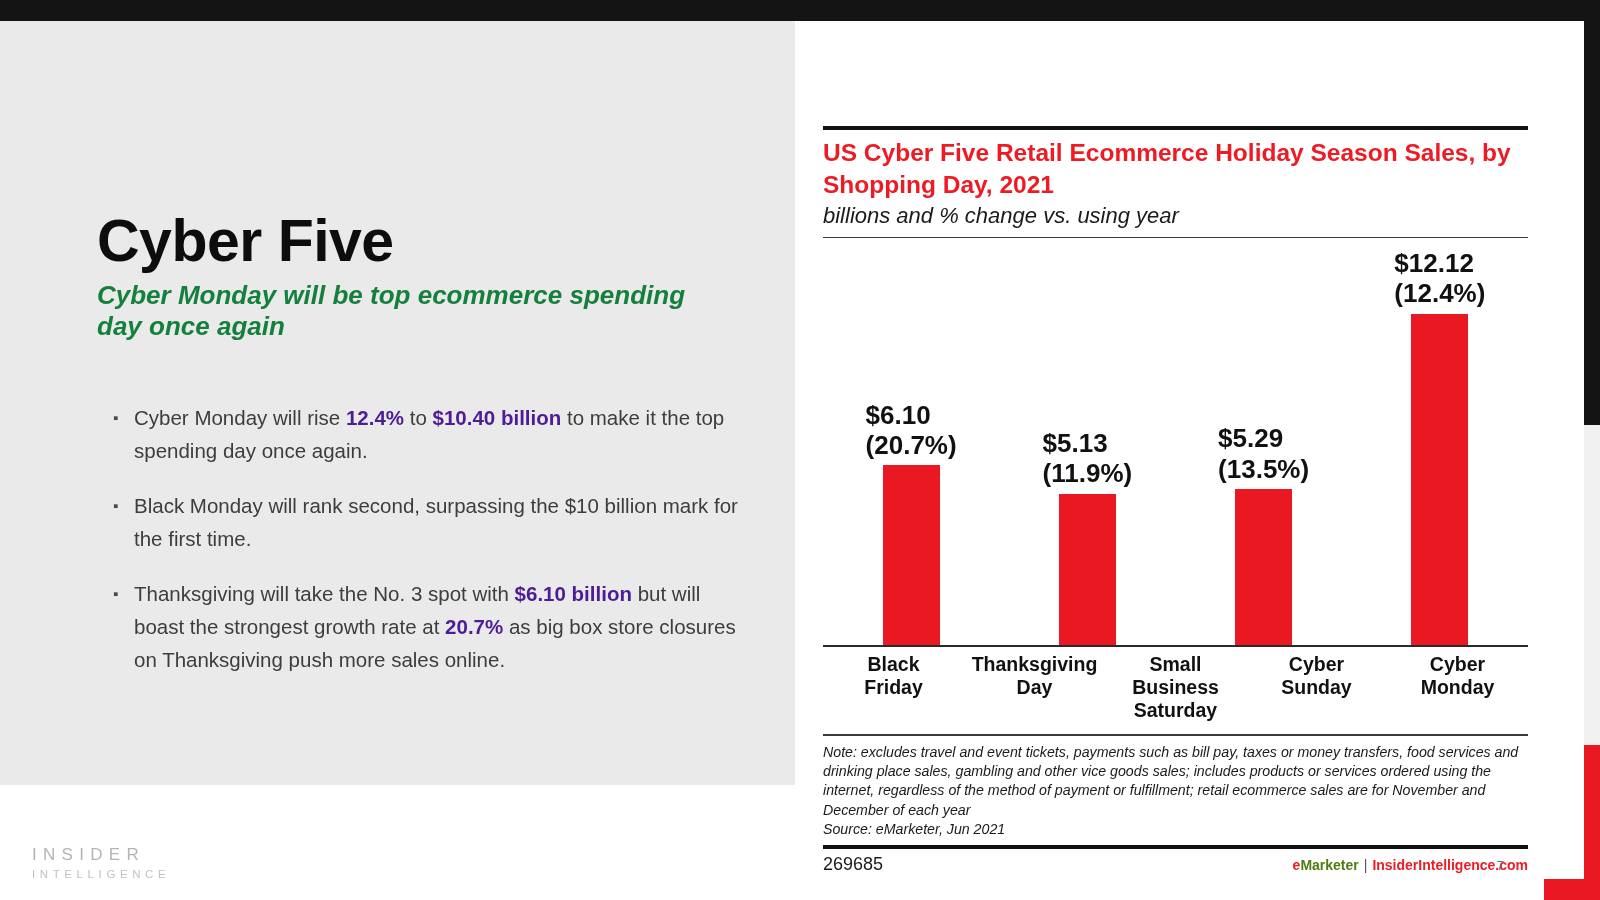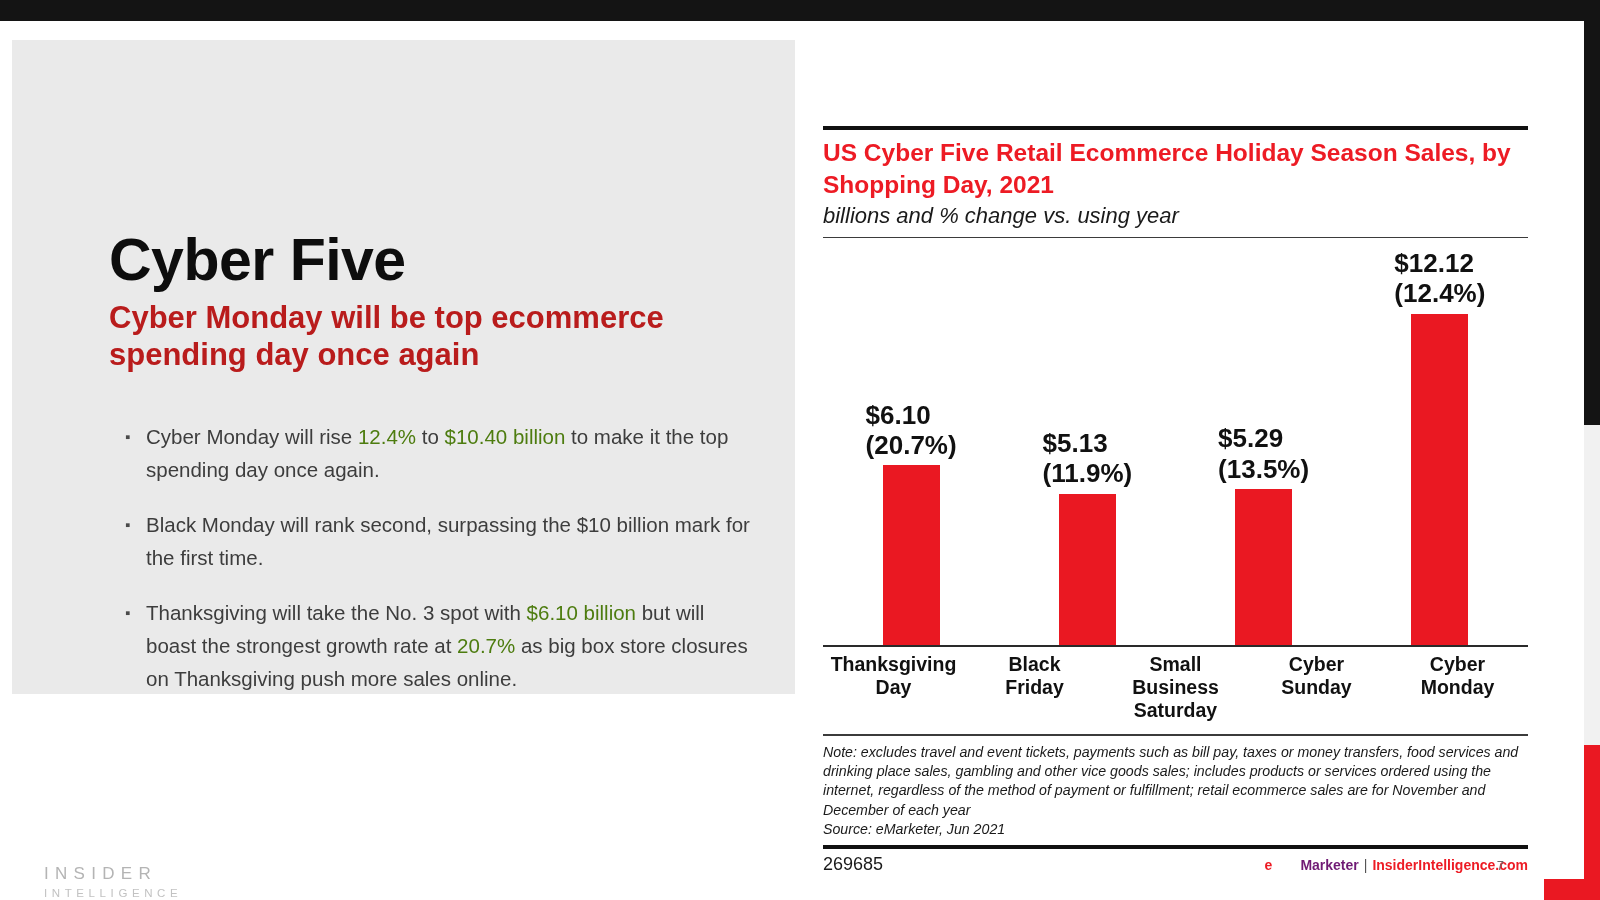--- a/index.html
+++ b/index.html
@@ -31,45 +31,44 @@
   }
 
   
   .slide {
     position:absolute; left:0; top:21px; width:1544px; height:858px;
     background:#ffffff;
   }
 
   
   .left-panel {
-    position:absolute; left:12px; top:0; width:795px; height:654px;
+    position:absolute; left:0; top:0; width:795px; height:764px;
     background:#eaeaea;
-    margin-top:19px;
   }
   .title-block { position:absolute; left:97px; top:190px; width:650px; }
   .slide-title {
     font-size:59px; font-weight:bold; color:#0d0d0d;
     letter-spacing:-0.5px; line-height:1.02;
   }
   .slide-subtitle {
     margin-top:9px;
-    font-size:31px; font-weight:bold; color:#b91c1c;
-    line-height:1.2; max-width:600px;
+    font-size:26px; font-weight:bold; color:#15803d;
+    line-height:1.2; max-width:600px;font-style:italic;
   }
 
   .bullets { position:absolute; left:113px; top:380px; width:625px; }
   .bullet { display:flex; margin-bottom:22px; }
   .bullet-mark {
     flex:0 0 21px; color:#4a4a4a; font-size:15px; line-height:33px;
   }
   .bullet-mark i { font-style:normal; }
   .bullet-text {
     font-size:20.5px; color:#3d3d3d; line-height:33px;
   }
-  .bullet-text b { font-weight:normal; color:#4d7c0f; }
+  .bullet-text b { font-weight:bold; color:#4c1d95; }
 
   .ii-logo { position:absolute; left:32px; top:824px; }
   .ii-logo .l1 {
     font-size:17px; letter-spacing:6.3px; color:#b4b4b4; font-weight:400;
   }
   .ii-logo .l2 {
     font-size:11.5px; letter-spacing:4.6px; color:#c2c2c2; font-weight:400;
     margin-top:3px;
   }
 
@@ -126,21 +125,21 @@
     font-size:14.2px; font-style:italic; color:#1a1a1a; line-height:1.36;
   }
   .footer-rule { height:3.5px; background:#111111; width:100%; margin-top:6px; }
   .footer {
     display:flex; justify-content:space-between; align-items:baseline;
     margin-top:5px;
   }
   .chart-id { font-size:18px; color:#1a1a1a; }
   .brand { font-size:14px; font-weight:bold; }
   .brand .e { color:#ed1b24; }
-  .brand .m { color:#701a75;padding-left:28px; }
+  .brand .m { color:#4d7c0f; }
   .brand .sep { color:#555555; font-weight:normal; padding:0 5px; }
   .brand .url { color:#ed1b24; }
   .page-num {
     position:absolute; right:40px; bottom:6px;
     font-size:13px; color:#6b6b6b;
   }
 </style>
 </head>
 <body>
 
@@ -211,24 +210,24 @@
               <div class="bar-slot">
                 <div class="bar-label">$12.12
 (12.4%)</div>
                 <div class="bar-rect" style="height: 356.418px; background: rgb(234, 24, 34);"></div>
               </div>
             </div>
           <div class="axis-line"></div>
         </div>
 
         <div class="cats">
+            <div class="cat">Black
+Friday</div>
             <div class="cat">Thanksgiving
 Day</div>
-            <div class="cat">Black
-Friday</div>
             <div class="cat">Small Business
 Saturday</div>
             <div class="cat">Cyber
 Sunday</div>
             <div class="cat">Cyber
 Monday</div>
           </div>
 
         <div class="rule-thin" style="margin-top:12px;"></div>
 

